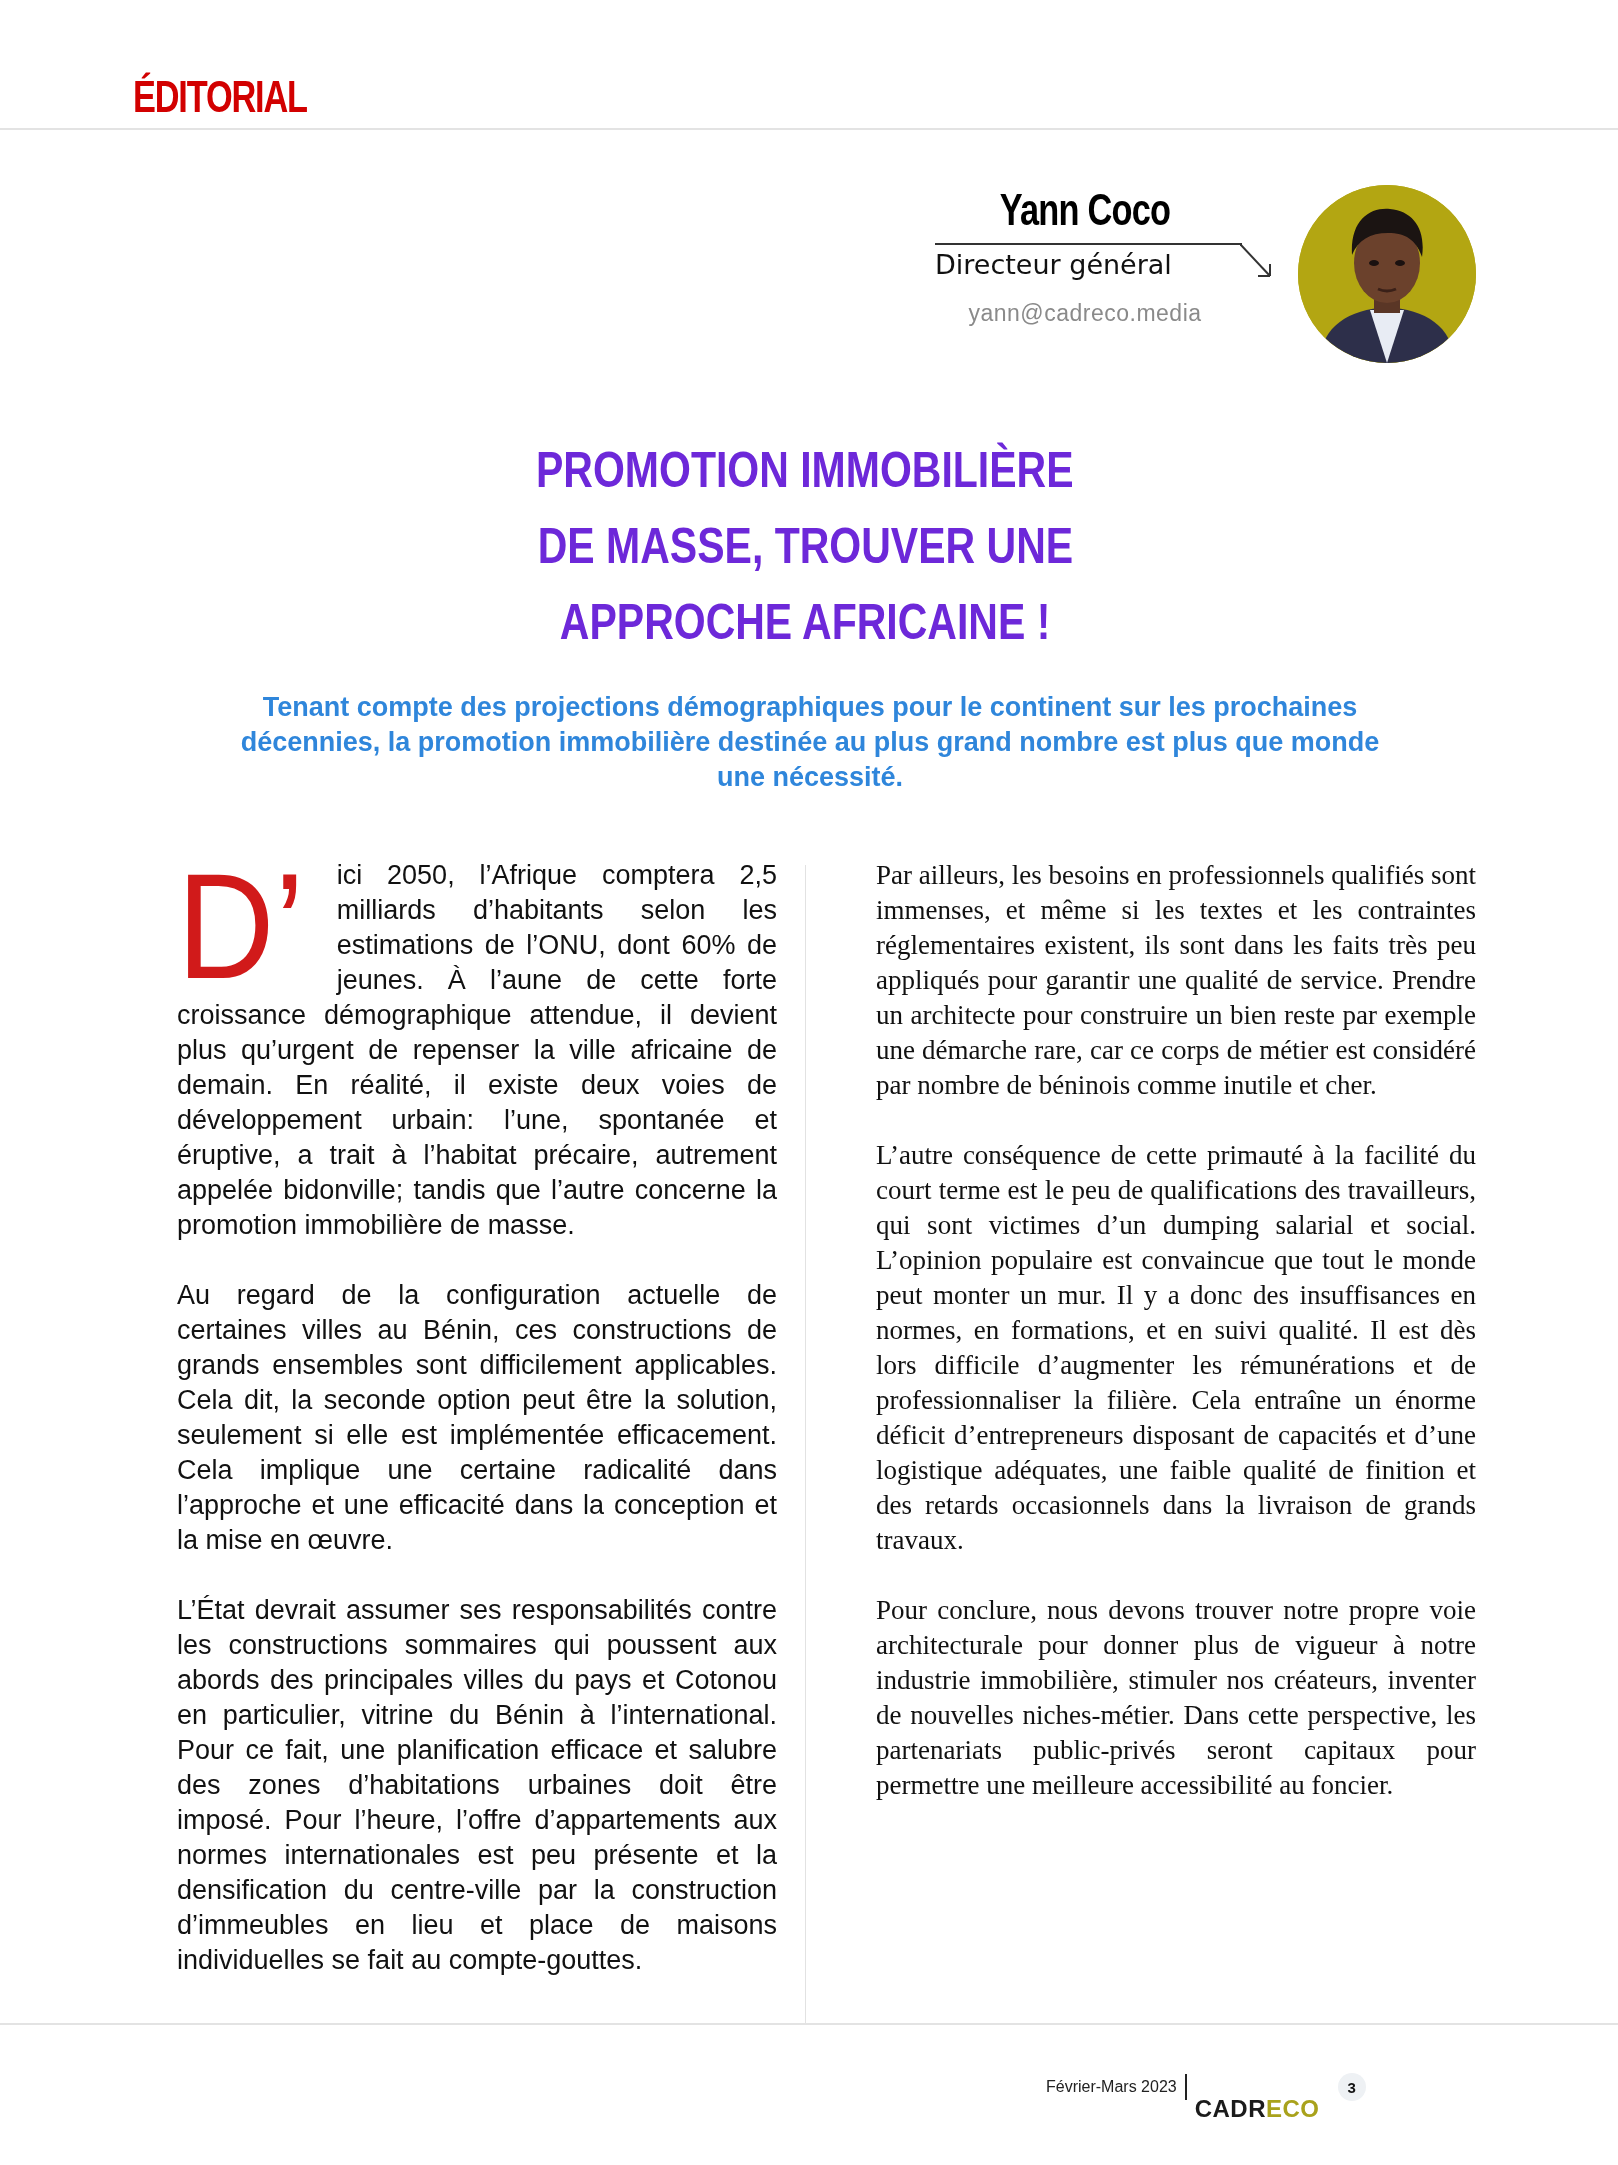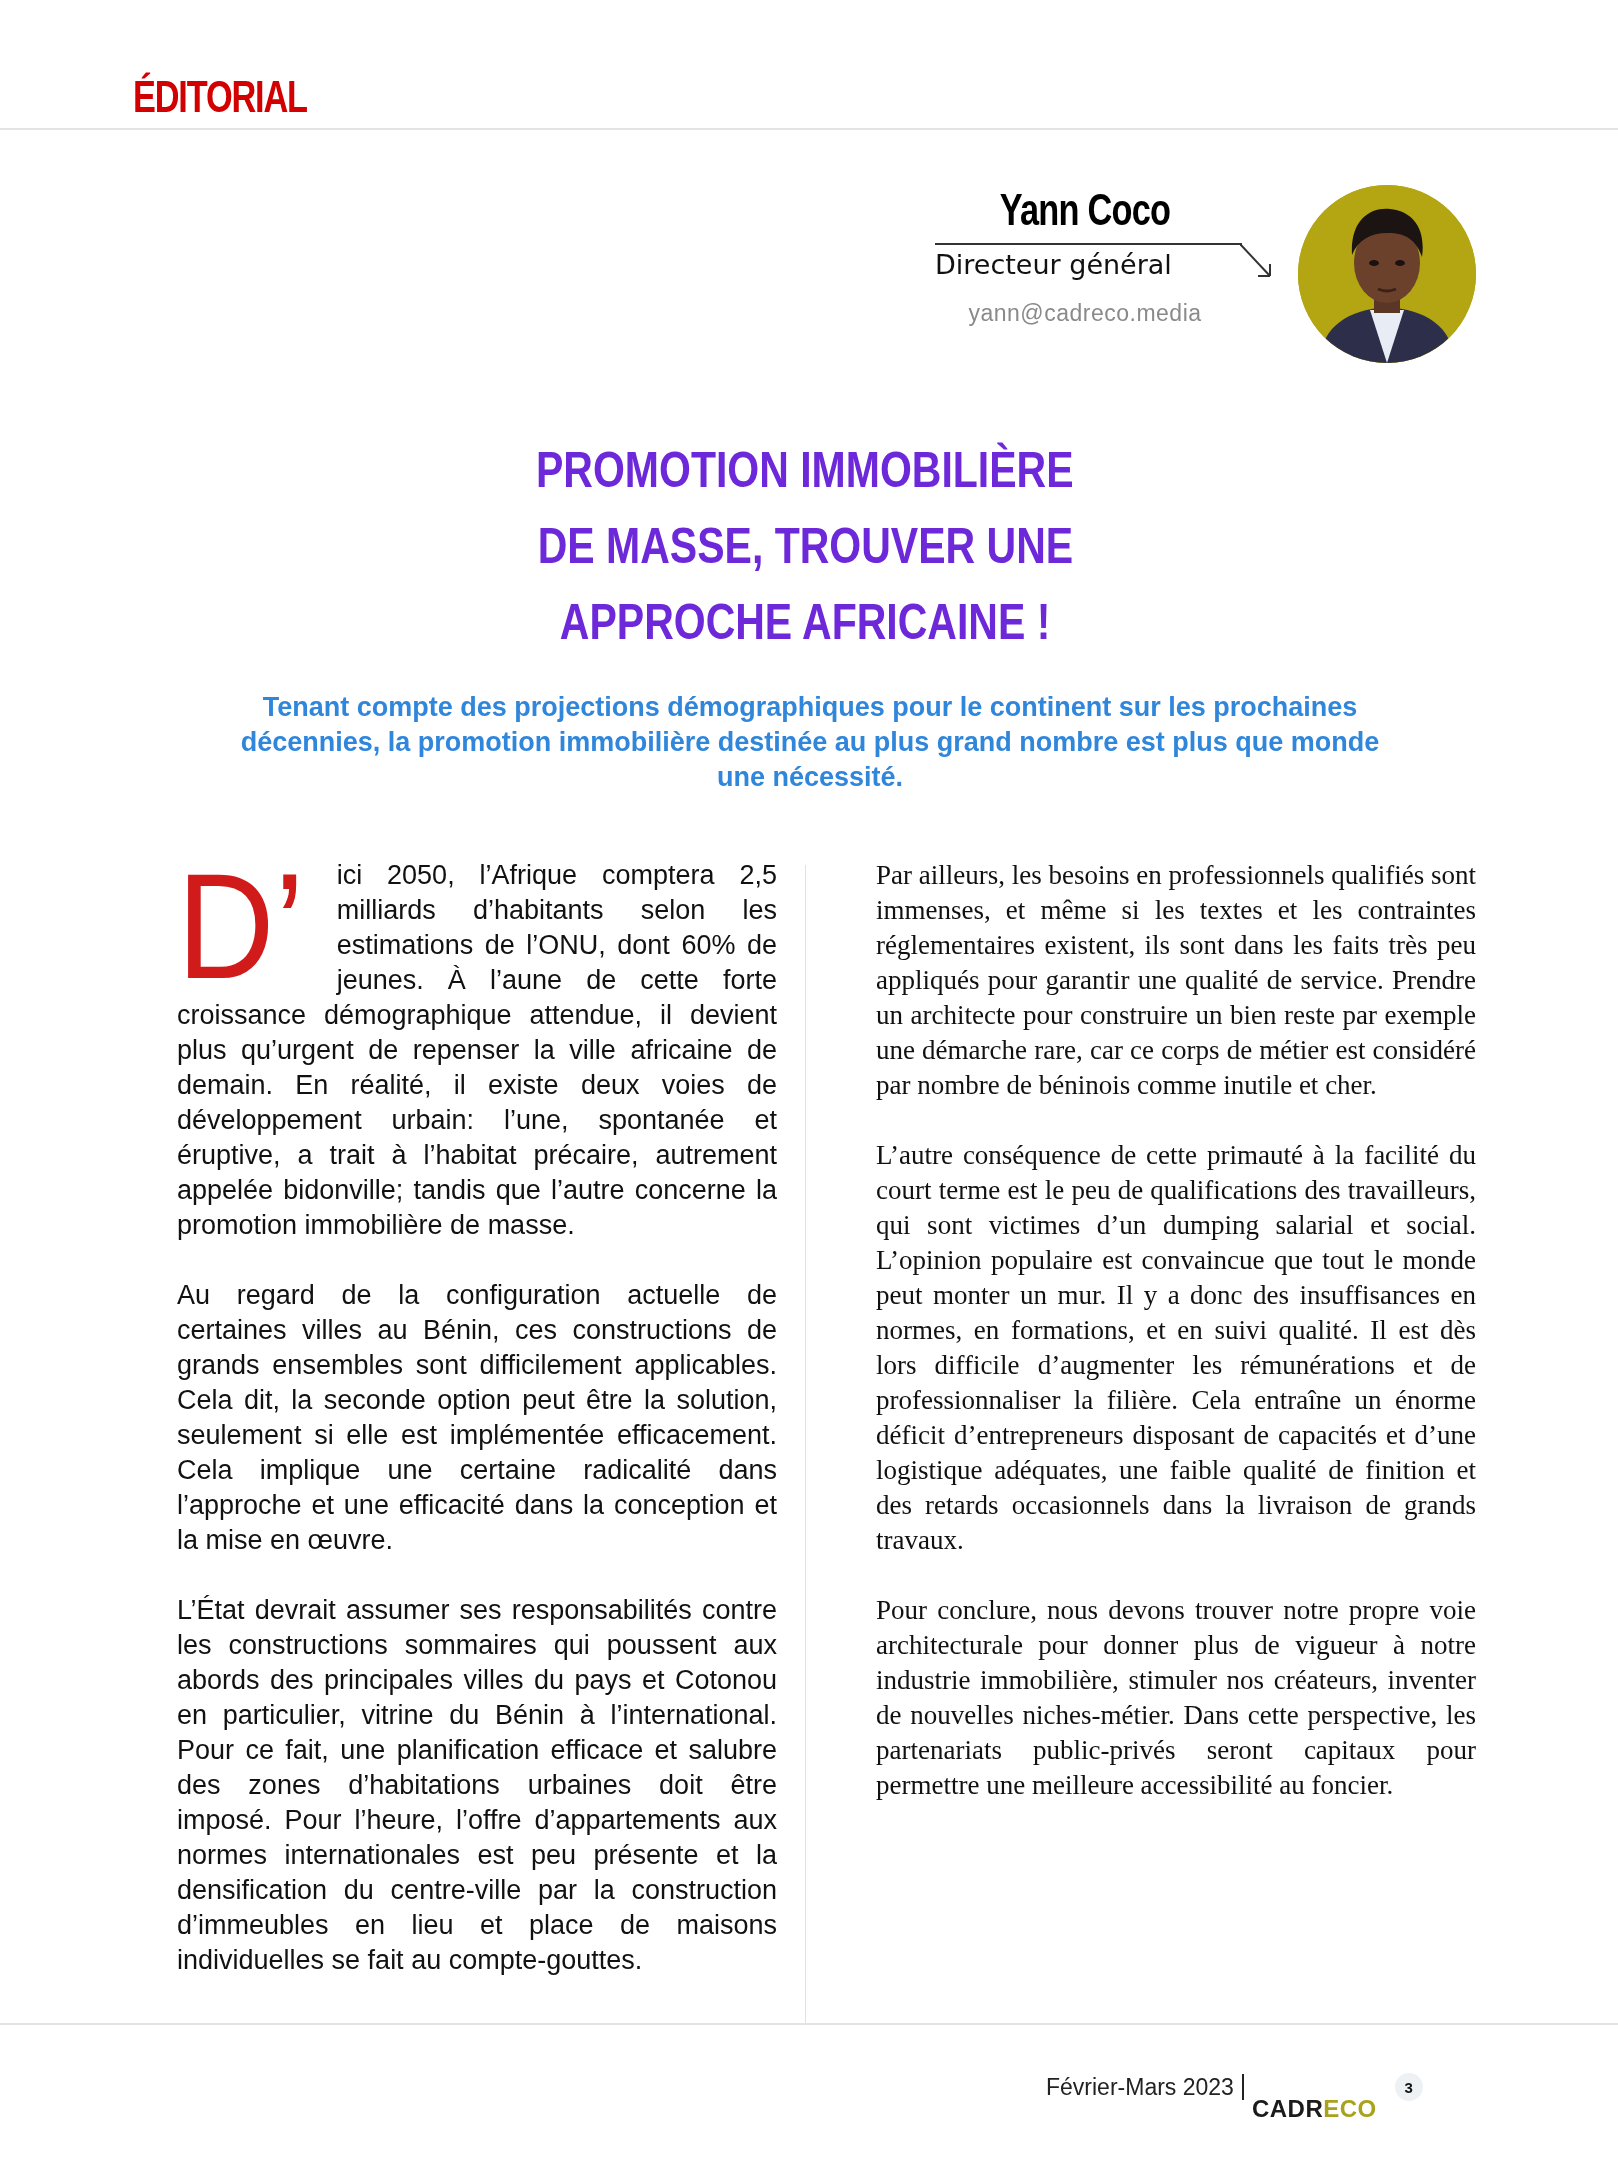--- a/index.html
+++ b/index.html
@@ -59,21 +59,21 @@
       height: 132px; margin: 8px 18px 0 0; font-family: "Liberation Sans", sans-serif;
       font-weight: 400; transform: scaleX(0.9); transform-origin: left top;
     }
     .col-divider {
       position: absolute; left: 805px; top: 865px; width: 1px; height: 1160px; background: #e2e2e2;
     }
     .bottom-rule {
       position: absolute; left: 0; top: 2023px; width: 1618px; height: 2px; background: #e3e3e3;
     }
     .footer { position: absolute; left: 1046px; top: 2067px; height: 40px; display: flex; align-items: center; }
-    .footer-date { font-size: 23px; color: #222; }
+    .footer-date { font-size: 16px; color: #222; }
     .footer-sep { width: 2px; height: 26px; background: #222; margin: 0 8px; }
     .brand { font-weight: 700; font-size: 24px; letter-spacing: 0.5px; margin-top: 43px; }
     .brand .b1 { color: #1b1b1b; }
     .brand .b2 { color: #a9a21c; }
     .page-num {
       margin-left: 18px; width: 28px; height: 28px; border-radius: 50%; background: #eef1f4;
       display: flex; align-items: center; justify-content: center;
       font-weight: 700; font-size: 15px; color: #111;
     }
   </style>

